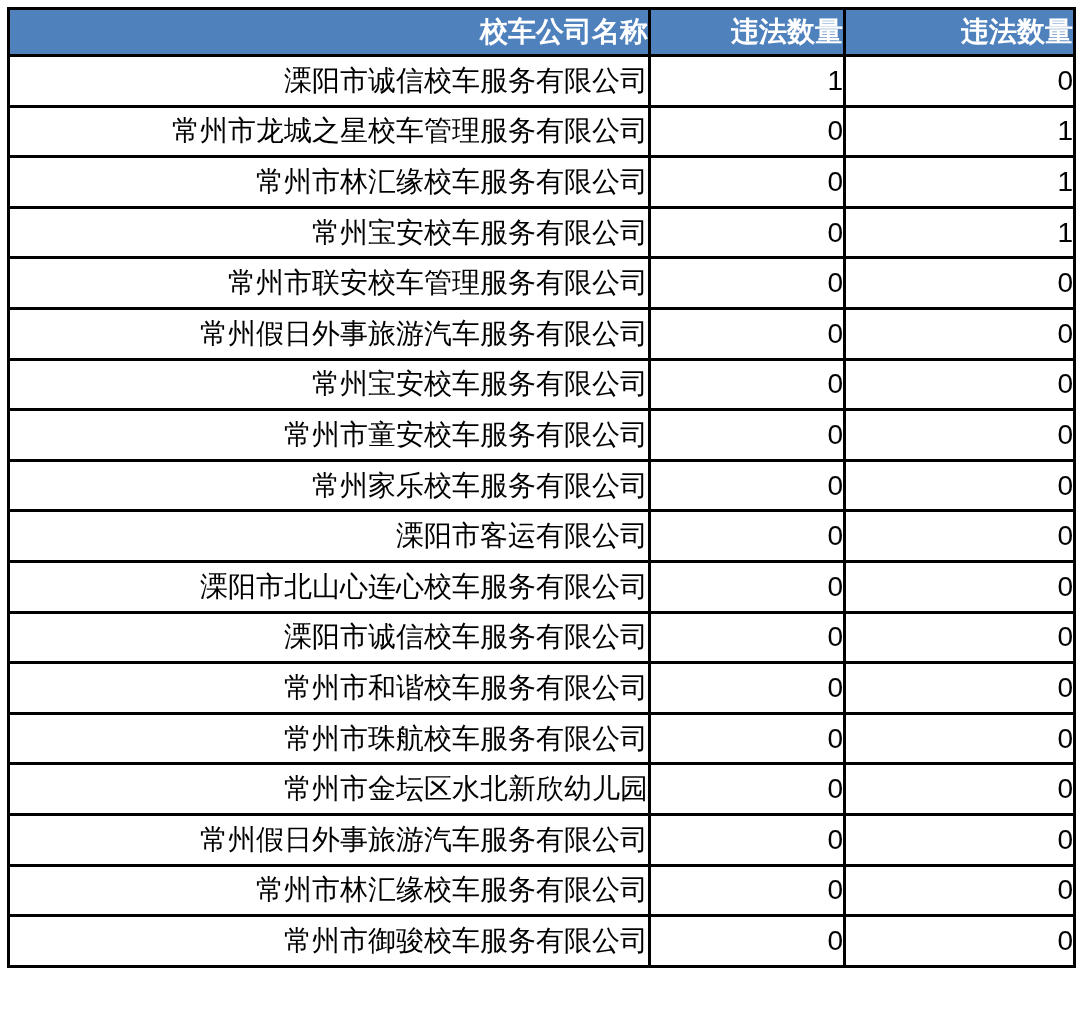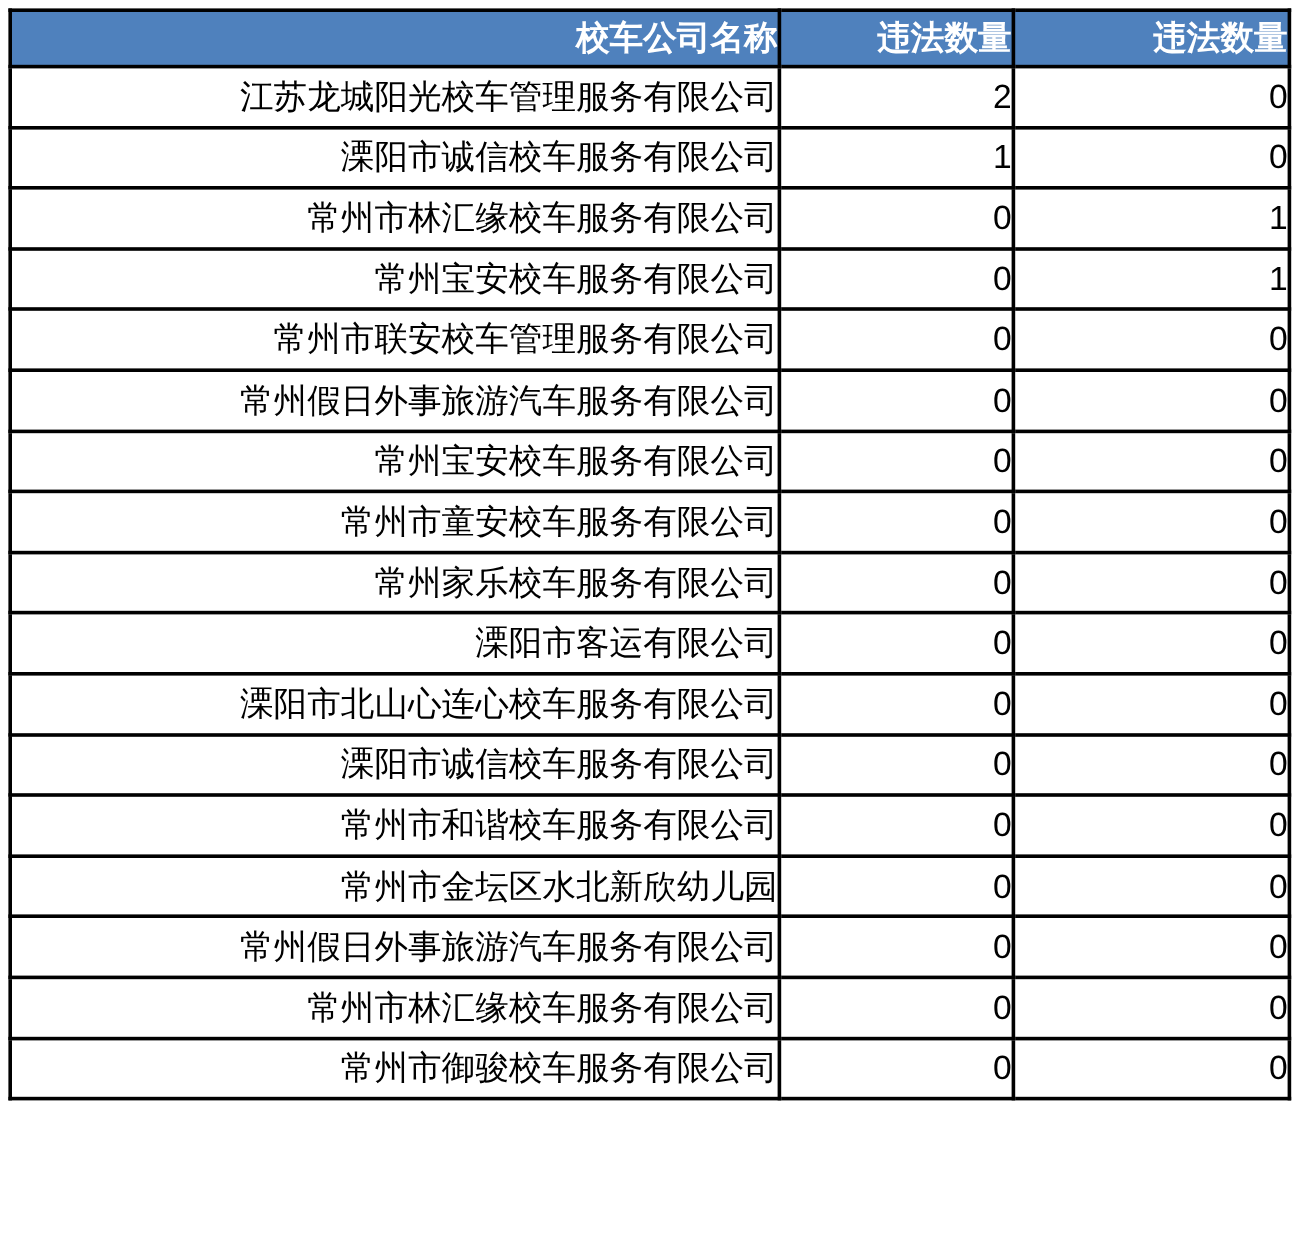--- a/index.html
+++ b/index.html
@@ -67,28 +67,28 @@
     </colgroup>
     <thead>
       <tr>
         <th>校车公司名称</th>
         <th>违法数量</th>
         <th>违法数量</th>
       </tr>
     </thead>
     <tbody id="table-body">
         <tr>
-          <td>江苏龙城阳光校车管理服务有限公司</td>
-          <td>2</td>
+          <td>溧阳市诚信校车服务有限公司</td>
+          <td>1</td>
           <td>0</td>
         </tr>
         <tr>
-          <td>溧阳市诚信校车服务有限公司</td>
+          <td>常州市龙城之星校车管理服务有限公司</td>
+          <td>0</td>
           <td>1</td>
-          <td>0</td>
         </tr>
         <tr>
           <td>常州市林汇缘校车服务有限公司</td>
           <td>0</td>
           <td>1</td>
         </tr>
         <tr>
           <td>常州宝安校车服务有限公司</td>
           <td>0</td>
           <td>1</td>
@@ -132,20 +132,25 @@
           <td>溧阳市诚信校车服务有限公司</td>
           <td>0</td>
           <td>0</td>
         </tr>
         <tr>
           <td>常州市和谐校车服务有限公司</td>
           <td>0</td>
           <td>0</td>
         </tr>
         <tr>
+          <td>常州市珠航校车服务有限公司</td>
+          <td>0</td>
+          <td>0</td>
+        </tr>
+        <tr>
           <td>常州市金坛区水北新欣幼儿园</td>
           <td>0</td>
           <td>0</td>
         </tr>
         <tr>
           <td>常州假日外事旅游汽车服务有限公司</td>
           <td>0</td>
           <td>0</td>
         </tr>
         <tr>

